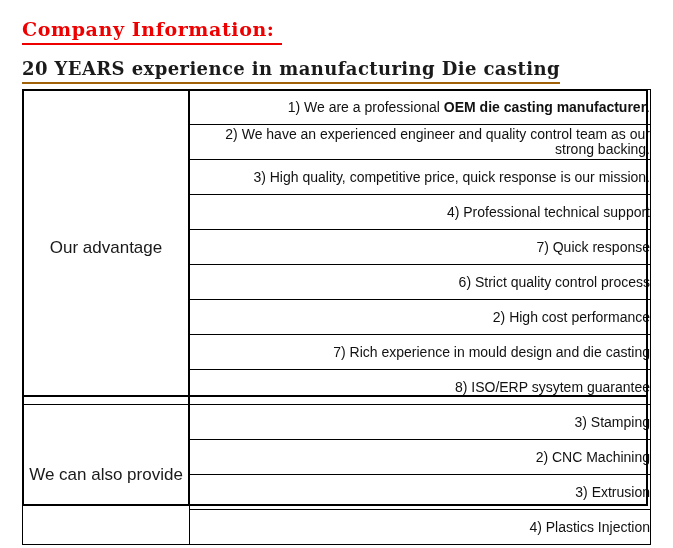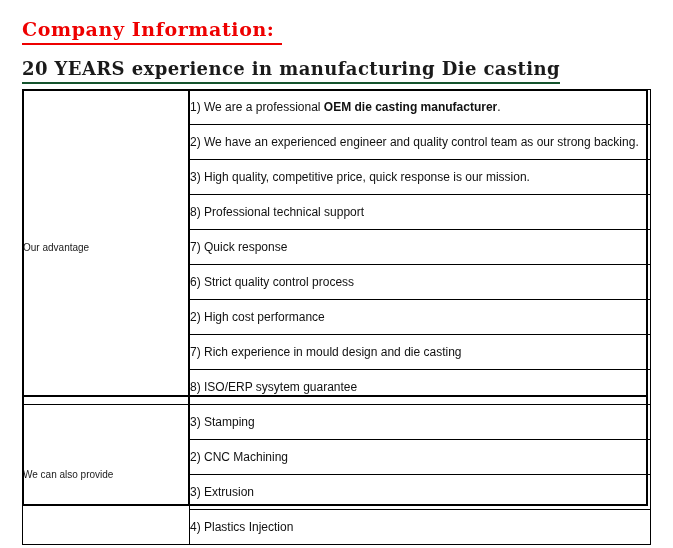--- a/index.html
+++ b/index.html
@@ -51,21 +51,21 @@
 
   .title-sub {
     font-family: "DejaVu Serif", "Liberation Serif", serif;
     font-size: 18px;
     font-weight: bold;
     letter-spacing: 0.4px;
     color: #1a1a1a;
     line-height: 24px;
     white-space: pre;
     display: inline-block;
-    border-bottom: 2px solid #14532d;
+    border-bottom: 2px solid #a16207;
     padding-bottom: 1px;
   }
 
   
   .info-table {
     position: absolute;
     left: 22px;
     top: 89px;
     width: 626px;
     border-collapse: collapse;
@@ -74,34 +74,36 @@
   }
 
   .info-table td {
     border: 1px solid #000000;
     padding: 0;
     vertical-align: middle;
   }
 
   .col-label {
     width: 166px;
-    font-size: 10px;
+    text-align: center;
+    font-size: 17px;
     color: #1a1a1a;
     padding: 4px 6px;
     line-height: 15px;
     margin-left: 9px;
   }
 
   .col-value {
     width: 460px;
-    font-size: 12px;
+    font-size: 14px;
     color: #111111;
     height: 34px;
     padding: 0 0 0 7px;
     line-height: 15px;
+    text-align: right;
   }
 
   .col-value b {
     font-weight: bold;
   }
 
   
   .frame {
     position: absolute;
     left: 22px;
@@ -152,21 +154,21 @@
           <span>1) We are a professional </span><b>OEM die casting manufacturer</b><span>.</span>
         </td>
       </tr>
       <tr>
         <td class="col-value">2) We have an experienced engineer and quality control team as our strong backing.</td>
       </tr>
       <tr>
         <td class="col-value">3) High quality, competitive price, quick response is our mission.</td>
       </tr>
       <tr>
-        <td class="col-value">8) Professional technical support</td>
+        <td class="col-value">4) Professional technical support</td>
       </tr>
       <tr>
         <td class="col-value">7) Quick response</td>
       </tr>
       <tr>
         <td class="col-value">6) Strict quality control process</td>
       </tr>
       <tr>
         <td class="col-value">2) High cost performance</td>
       </tr>

